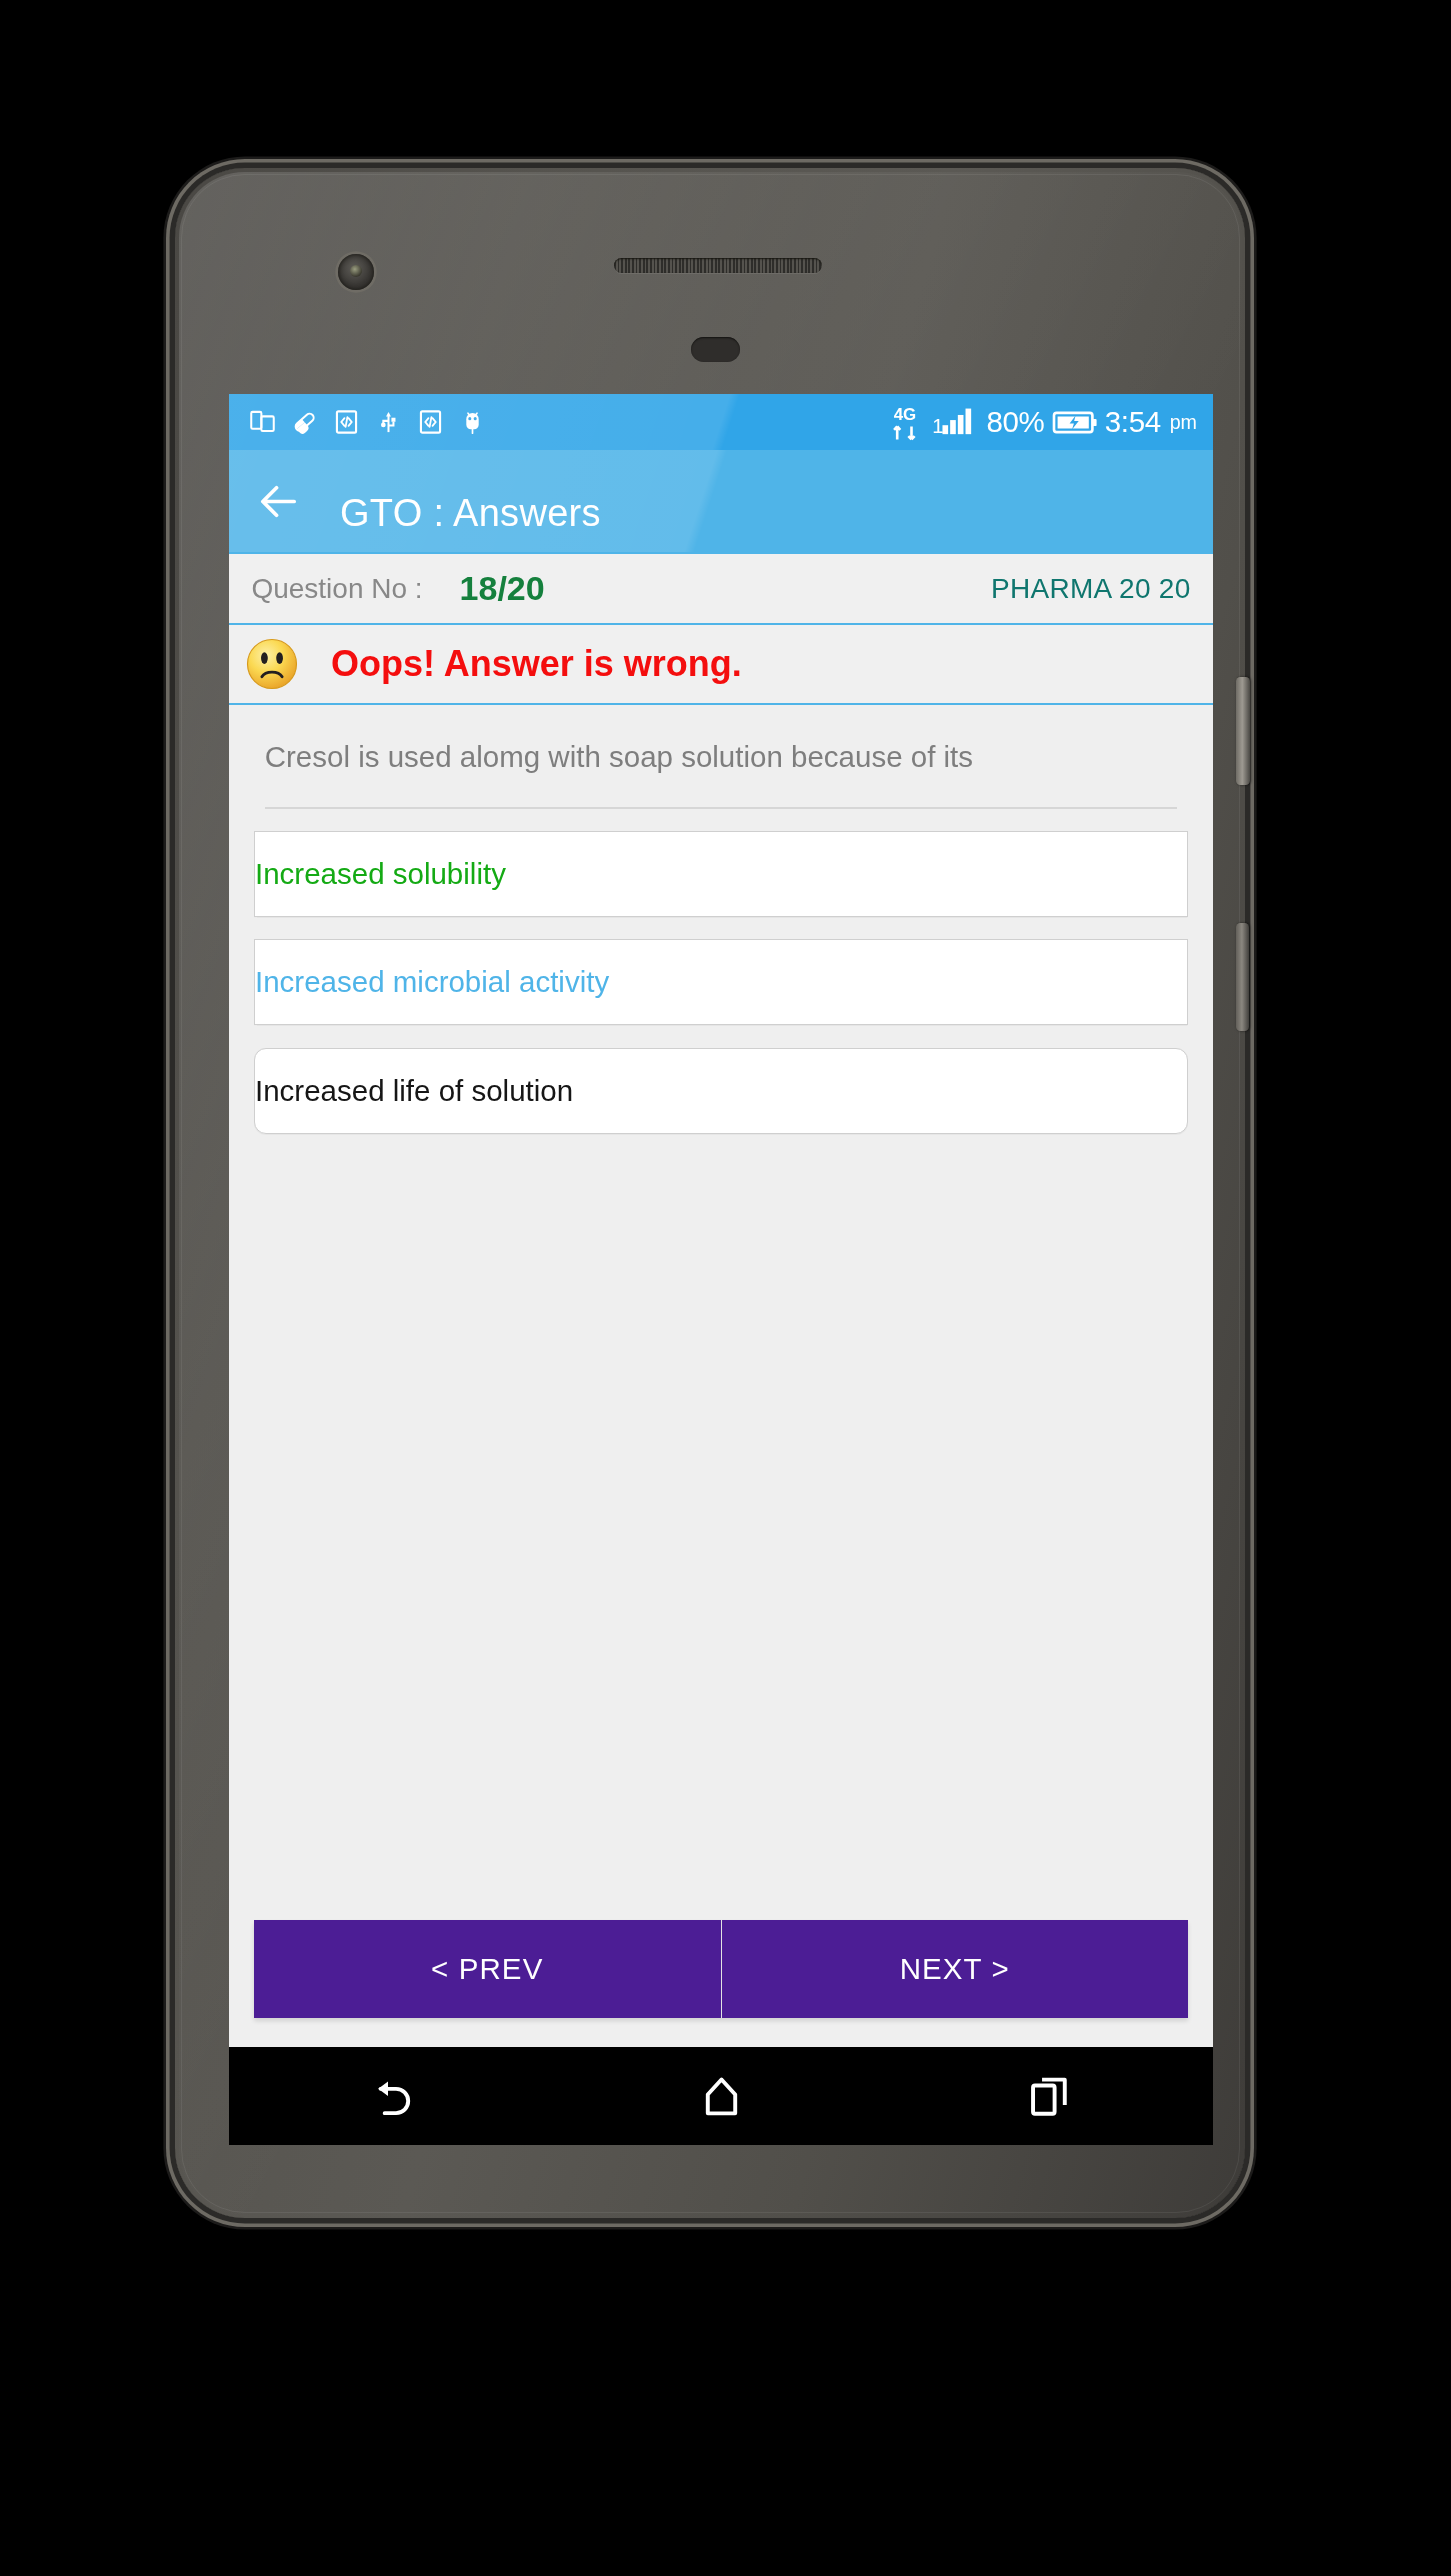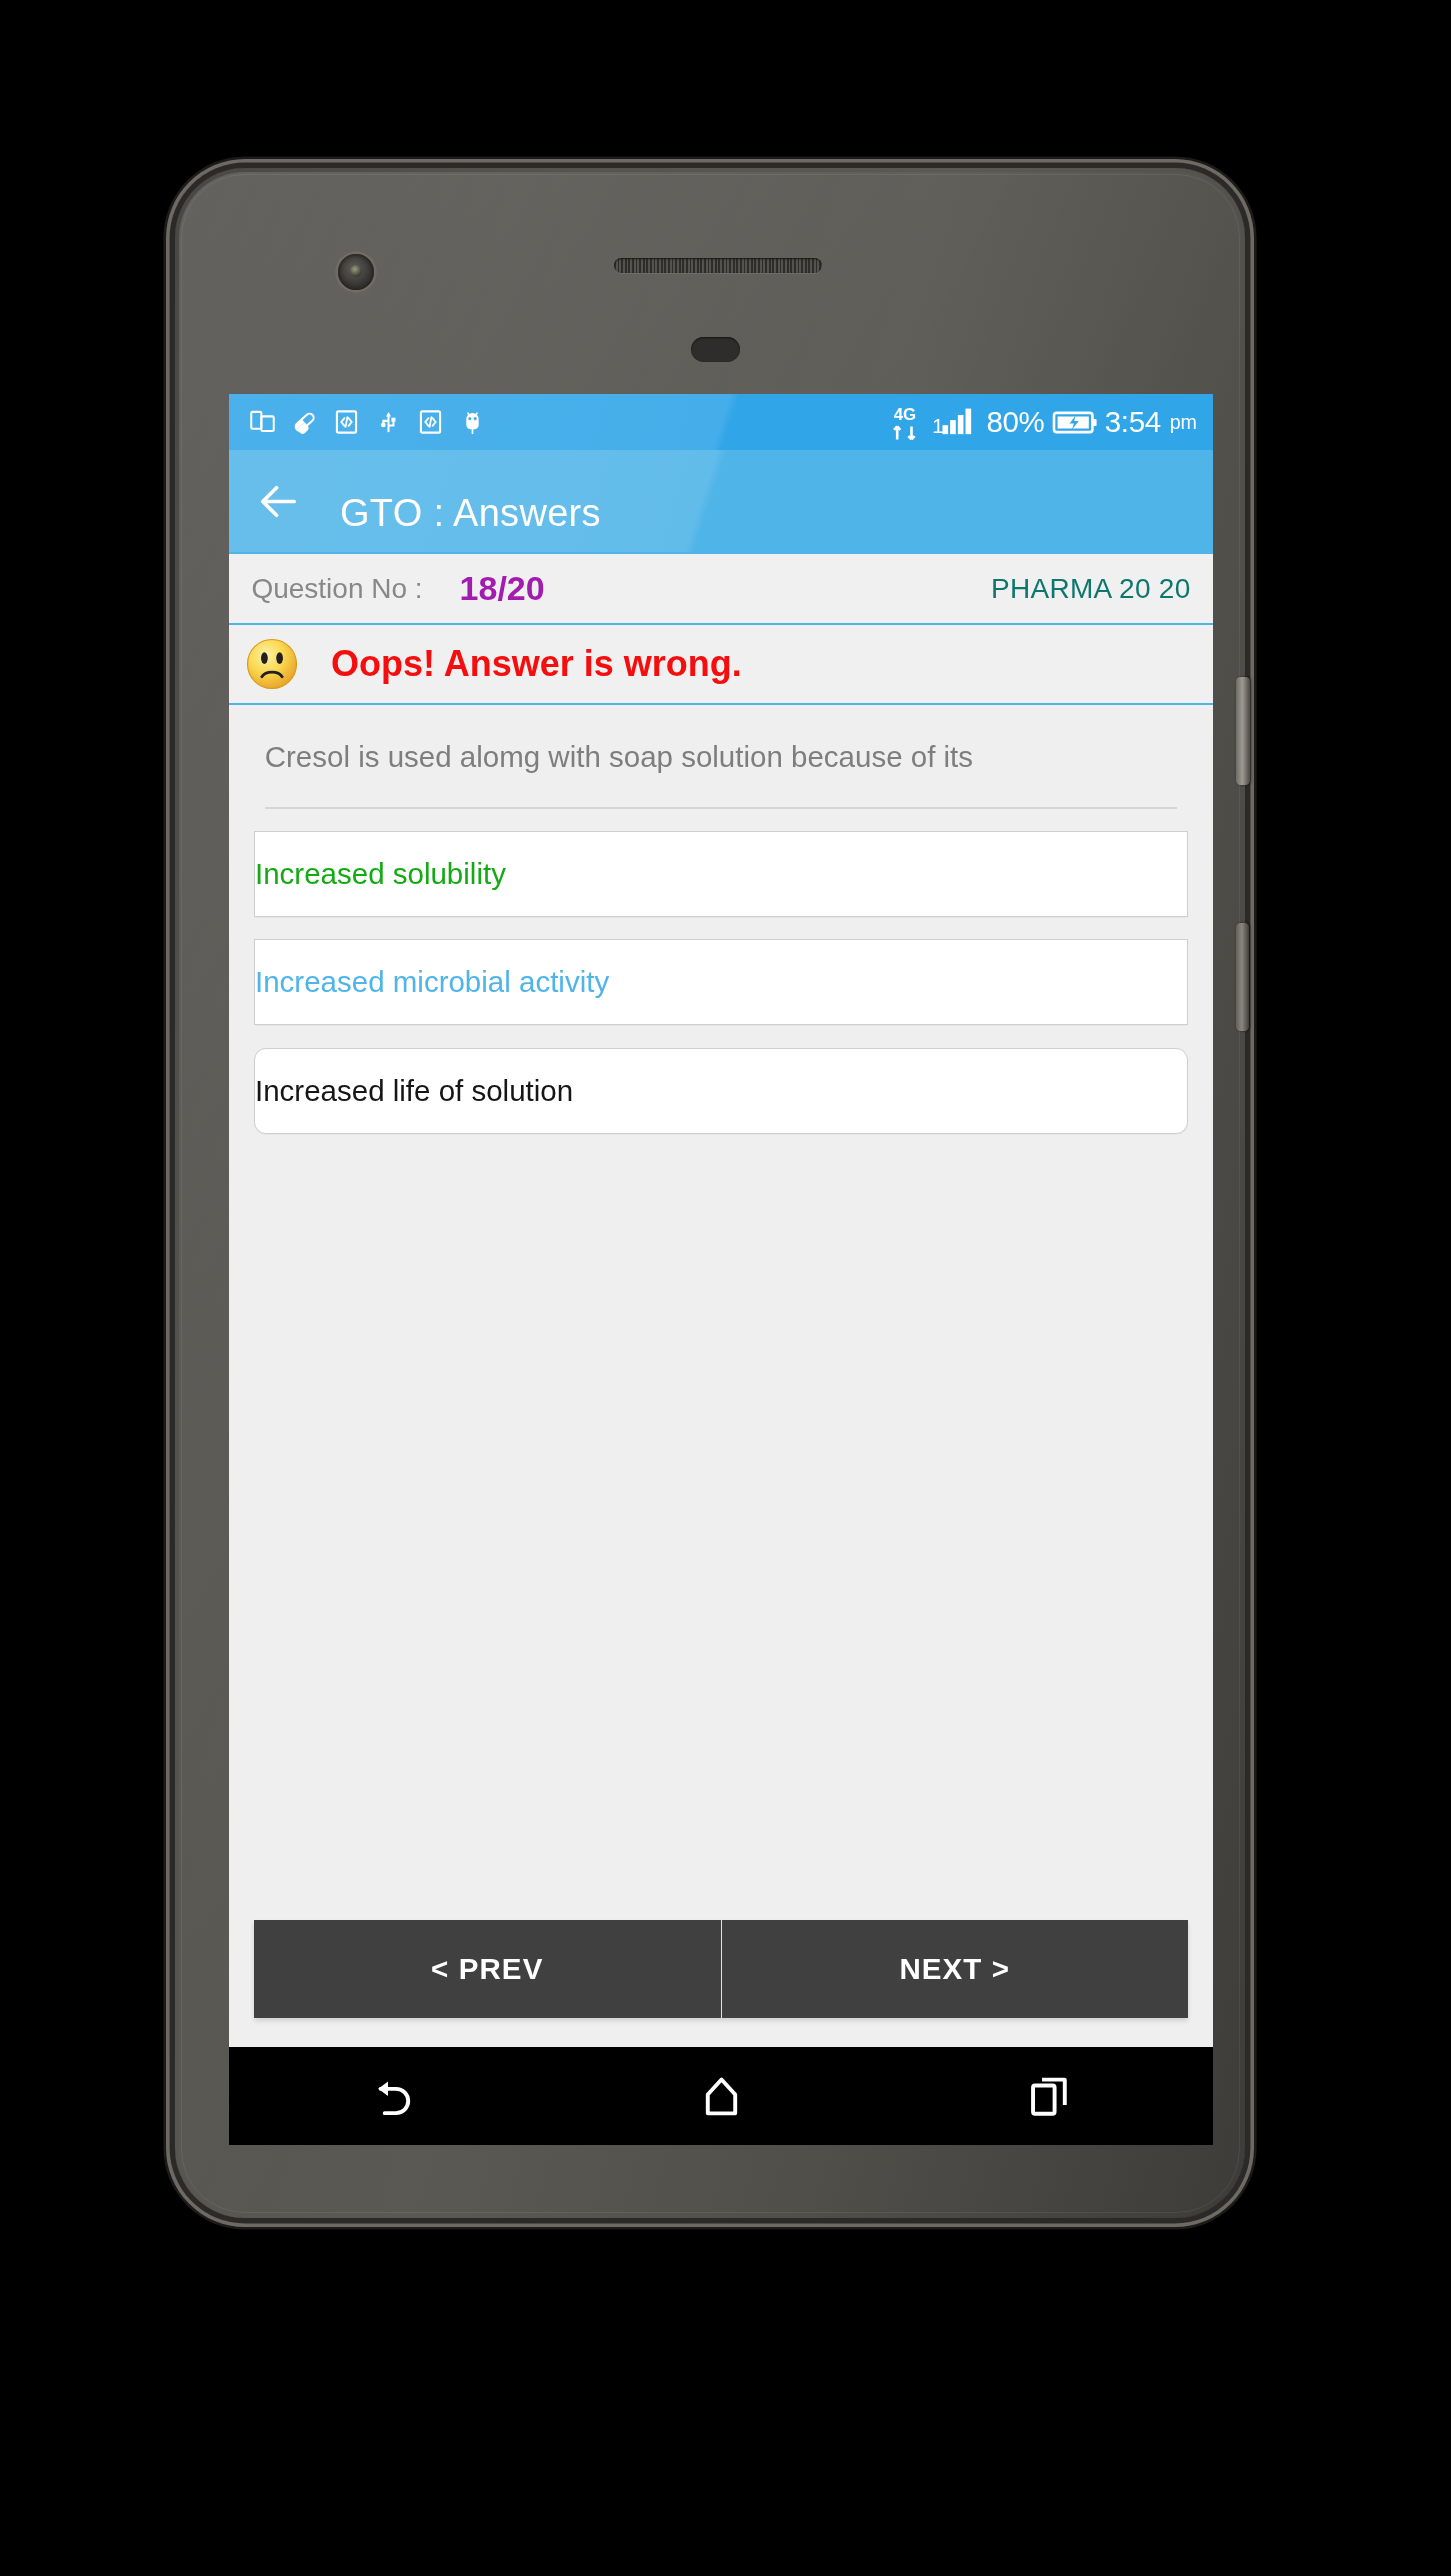--- a/index.html
+++ b/index.html
@@ -154,21 +154,21 @@
     height: 73px;
     background: #f0f0f0;
     border-top: 2.7px solid #4fb4e8;
     border-bottom: 2.7px solid #4fb4e8;
     display: flex;
     align-items: center;
     padding: 0 22.4px 0 22.4px;
     gap: 28px;
   }
   #qno-label { color: #888; font-size: 28px; }
-  #qno-value { color: #a21caf; font-size: 34px; font-weight: bold; margin-left: 9px; }
+  #qno-value { color: #15803d; font-size: 34px; font-weight: bold; margin-left: 9px; }
   #exam-name { margin-left: auto; color: #0f766e; font-size: 28px; letter-spacing: 0.3px; }
 
   
   #result-bar {
     height: 80px;
     background: #f0f0f0;
     border-bottom: 2.7px solid #4fb4e8;
     display: flex;
     align-items: center;
     padding-left: 16px;
@@ -219,24 +219,24 @@
   #nav-buttons {
     position: absolute;
     left: 25px; right: 25px;
     bottom: 29px;
     display: flex;
     height: 98px;
     box-shadow: 0 2.7px 4.5px rgba(0,0,0,0.12);
   }
   .nav-btn {
     flex: 1;
-    background: #404040;
+    background: #4c1d95;
     color: #fff;
     font-size: 29.5px;
-    font-weight: bold;
+    font-weight: normal;
     letter-spacing: 1.1px;
     display: flex;
     align-items: center;
     justify-content: center;
     cursor: pointer;
   }
   #next-button { border-left: 1.8px solid #e3e3e3; }
 
   
   #android-nav {

